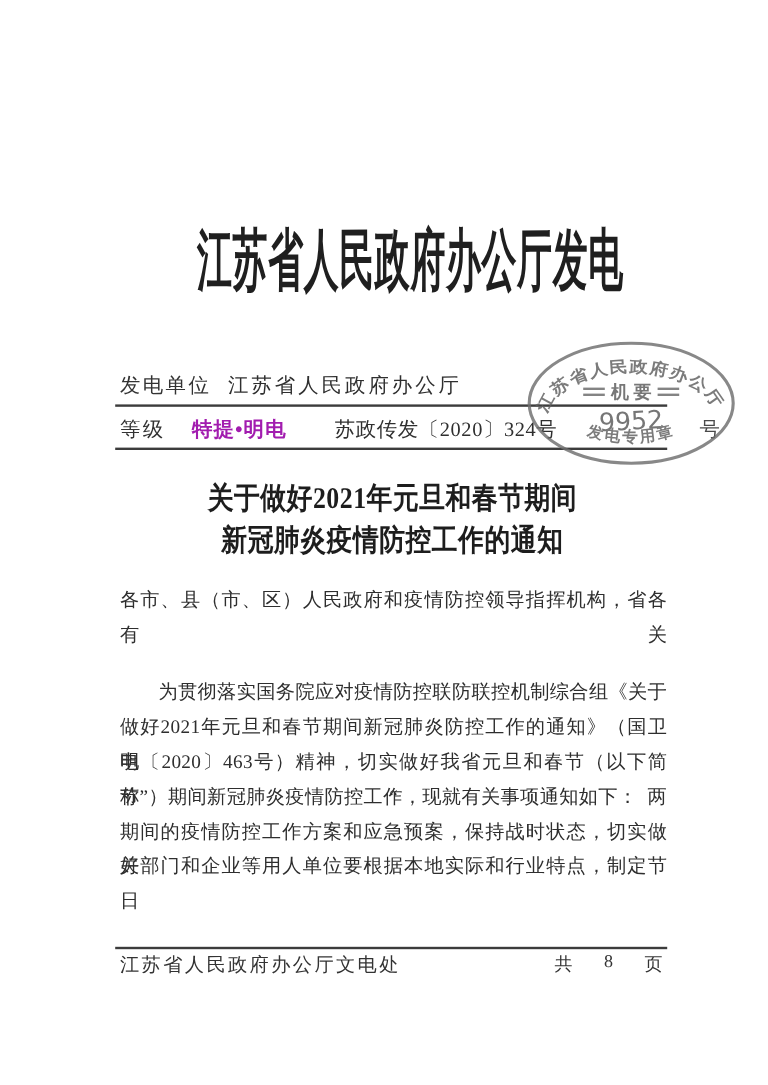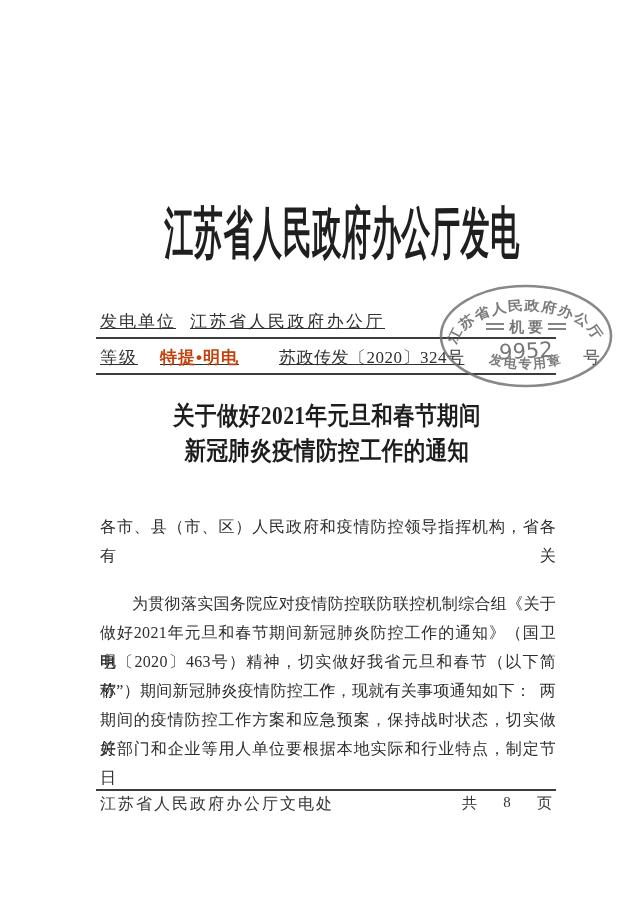--- a/index.html
+++ b/index.html
@@ -4,47 +4,47 @@
 <style>
   html,body{margin:0;padding:0;}
   body{
     width:640px;height:904px;position:relative;background:#ffffff;
     font-family:"Liberation Serif","DejaVu Serif",serif;color:#2f2f2f;
     overflow:hidden;
   }
   .abs{position:absolute;}
   
   .masthead{
-    left:0;top:196px;width:506px;text-align:center;
+    left:0;top:180px;width:506px;text-align:center;
   }
   .masthead-inner{
     display:inline-block;white-space:nowrap;font-weight:bold;
     font-size:56px;color:#1f1f1f;transform:scaleX(0.52);transform-origin:center;
     letter-spacing:1px;
   }
   
   .hline{left:96px;width:460px;height:0;border-top:2px solid #3c3c3c;}
-  .hrow{left:100px;width:500px;height:26px;line-height:26px;font-size:17px;white-space:nowrap;text-decoration:underline;}
+  .hrow{left:100px;width:500px;height:26px;line-height:26px;font-size:17px;white-space:nowrap;}
   .lab{letter-spacing:2px;color:#333;}
   .val{letter-spacing:2.5px;margin-left:14px;}
   .sign{position:absolute;left:338px;top:0;letter-spacing:1px;}
-  .level{font-family:"Liberation Sans","DejaVu Sans",sans-serif;font-weight:bold;margin-left:22px;letter-spacing:1px;color:#c2410c;}
+  .level{font-family:"Liberation Sans","DejaVu Sans",sans-serif;font-weight:bold;margin-left:22px;letter-spacing:1px;color:#a21caf;}
   .docnum{margin-left:40px;letter-spacing:0.5px;text-align:center;}
   .num-partial{left:583px;top:346px;font-size:17px;color:#4a4a4a;}
   
   .sealwrap{left:436px;top:282px;width:180px;height:108px;opacity:0.82;}
   
   .doctitle{left:0;top:398px;width:654px;text-align:center;}
   .doctitle-inner{
     display:inline-block;font-weight:bold;font-size:25px;line-height:35px;
     transform:scaleX(0.86);transform-origin:center;letter-spacing:0.5px;color:#1d1d1d;
     white-space:nowrap;
   }
   
-  .bodyblock{left:100px;top:512px;width:456px;font-size:16px;color:#2e2e2e;}
+  .bodyblock{left:100px;top:486px;width:456px;font-size:16px;color:#2e2e2e;}
   .bline{height:29px;line-height:29px;white-space:nowrap;letter-spacing:0.3px;}
   .bline.just{white-space:normal;text-align:justify;text-align-last:justify;}
   .bline.ind{text-indent:2em;margin-top:48px;}
   .bline.bold{
     font-family:"Liberation Sans","DejaVu Sans",sans-serif;
     font-weight:bold;font-size:16.5px;color:#1d1d1d;letter-spacing:1px;
   }
   
   .fline{left:96px;width:460px;border-top:2px solid #3c3c3c;top:789px;}
   .footer-left{left:100px;top:794px;font-size:16px;letter-spacing:2px;color:#333;}

